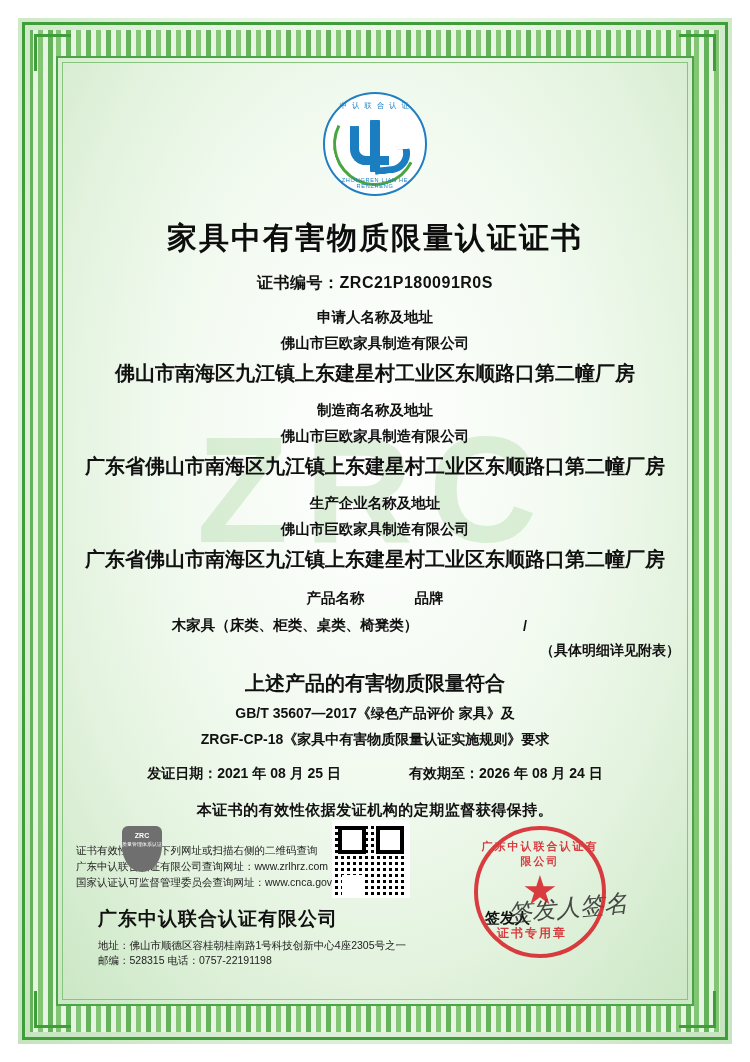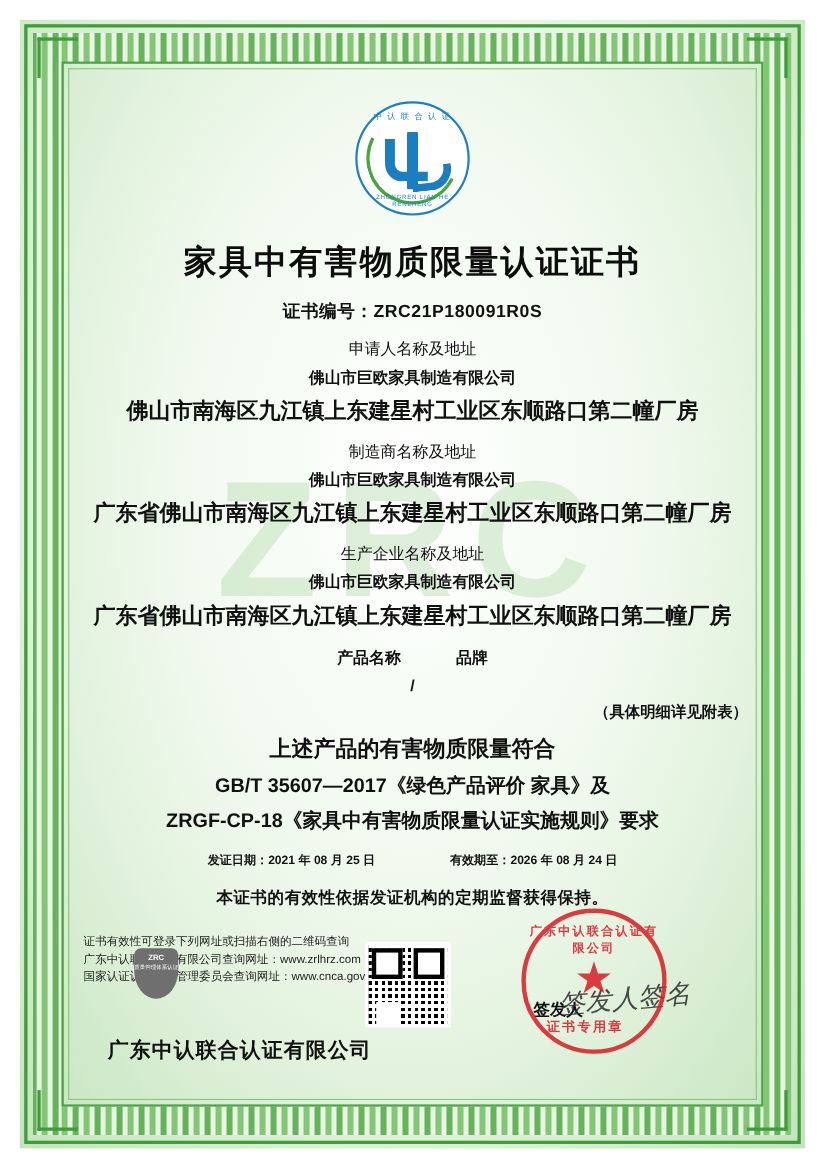--- a/index.html
+++ b/index.html
@@ -188,21 +188,21 @@
   .cert-number {
     margin-top: 14px;
     font-size: 16px;
     font-weight: bold;
     letter-spacing: .5px;
   }
 
   .section-label {
     margin-top: 14px;
     font-size: 14.5px;
-    font-weight: normal;
+    font-weight: bold;
   }
   .line {
     margin-top: 7px;
     font-size: 14.5px;
     font-weight: bold;
   }
   .line.addr { font-size: 20px; }
 
   .product-head {
     margin-top: 16px;
@@ -228,35 +228,35 @@
     font-weight: bold;
     text-align: right;
   }
   .standard-intro {
     margin-top: 10px;
     font-size: 20px;
     font-weight: bold;
   }
   .standard {
     margin-top: 8px;
-    font-size: 18px;
+    font-size: 14px;
     font-weight: bold;
   }
   .mode {
     margin-top: 10px;
     font-size: 14px;
     font-weight: bold;
   }
 
   .dates {
     margin-top: 16px;
     display: flex;
     justify-content: center;
     gap: 68px;
-    font-size: 11px;
+    font-size: 14px;
     font-weight: bold;
   }
   .validity-note {
     margin-top: 18px;
     font-size: 15px;
     font-weight: bold;
     letter-spacing: .5px;
   }
 
   
@@ -444,20 +444,21 @@
 
     <div class="section-label">生产企业名称及地址</div>
     <div class="line">佛山市巨欧家具制造有限公司</div>
     <div class="line addr">广东省佛山市南海区九江镇上东建星村工业区东顺路口第二幢厂房</div>
 
     <div class="product-head">
       <span>产品名称</span>
       <span>品牌</span>
     </div>
     <div class="product-row">
+      <span class="pname">木家具（床类、柜类、桌类、椅凳类）</span>
       <span class="pbrand">/</span>
     </div>
     <div class="product-note">（具体明细详见附表）</div>
 
     <div class="standard-intro">上述产品的有害物质限量符合</div>
     <div class="standard">GB/T 35607—2017《绿色产品评价 家具》及</div>
     <div class="standard">ZRGF-CP-18《家具中有害物质限量认证实施规则》要求</div>
 
 
     <div class="dates">
@@ -482,20 +483,24 @@
         <div class="seal-small">
           <div class="shield">
             <b>ZRC</b>
             <span>质量管理体系认证</span>
           </div>
         </div>
         <div class="qr"></div>
       </div>
 
       <div class="company">广东中认联合认证有限公司</div>
+      <div class="company-addr">
+        <div>地址：佛山市顺德区容桂朝桂南路1号科技创新中心4座2305号之一</div>
+        <div>邮编：528315    电话：0757-22191198</div>
+      </div>
 
       <div class="signature-label">签发人</div>
       <div class="signature-mark">签发人签名</div>
 
       <div class="red-seal">
         <div class="seal-top">广东中认联合认证有限公司</div>
         <div class="star">★</div>
         <div class="seal-bottom">证书专用章</div>
       </div>
     </div>

